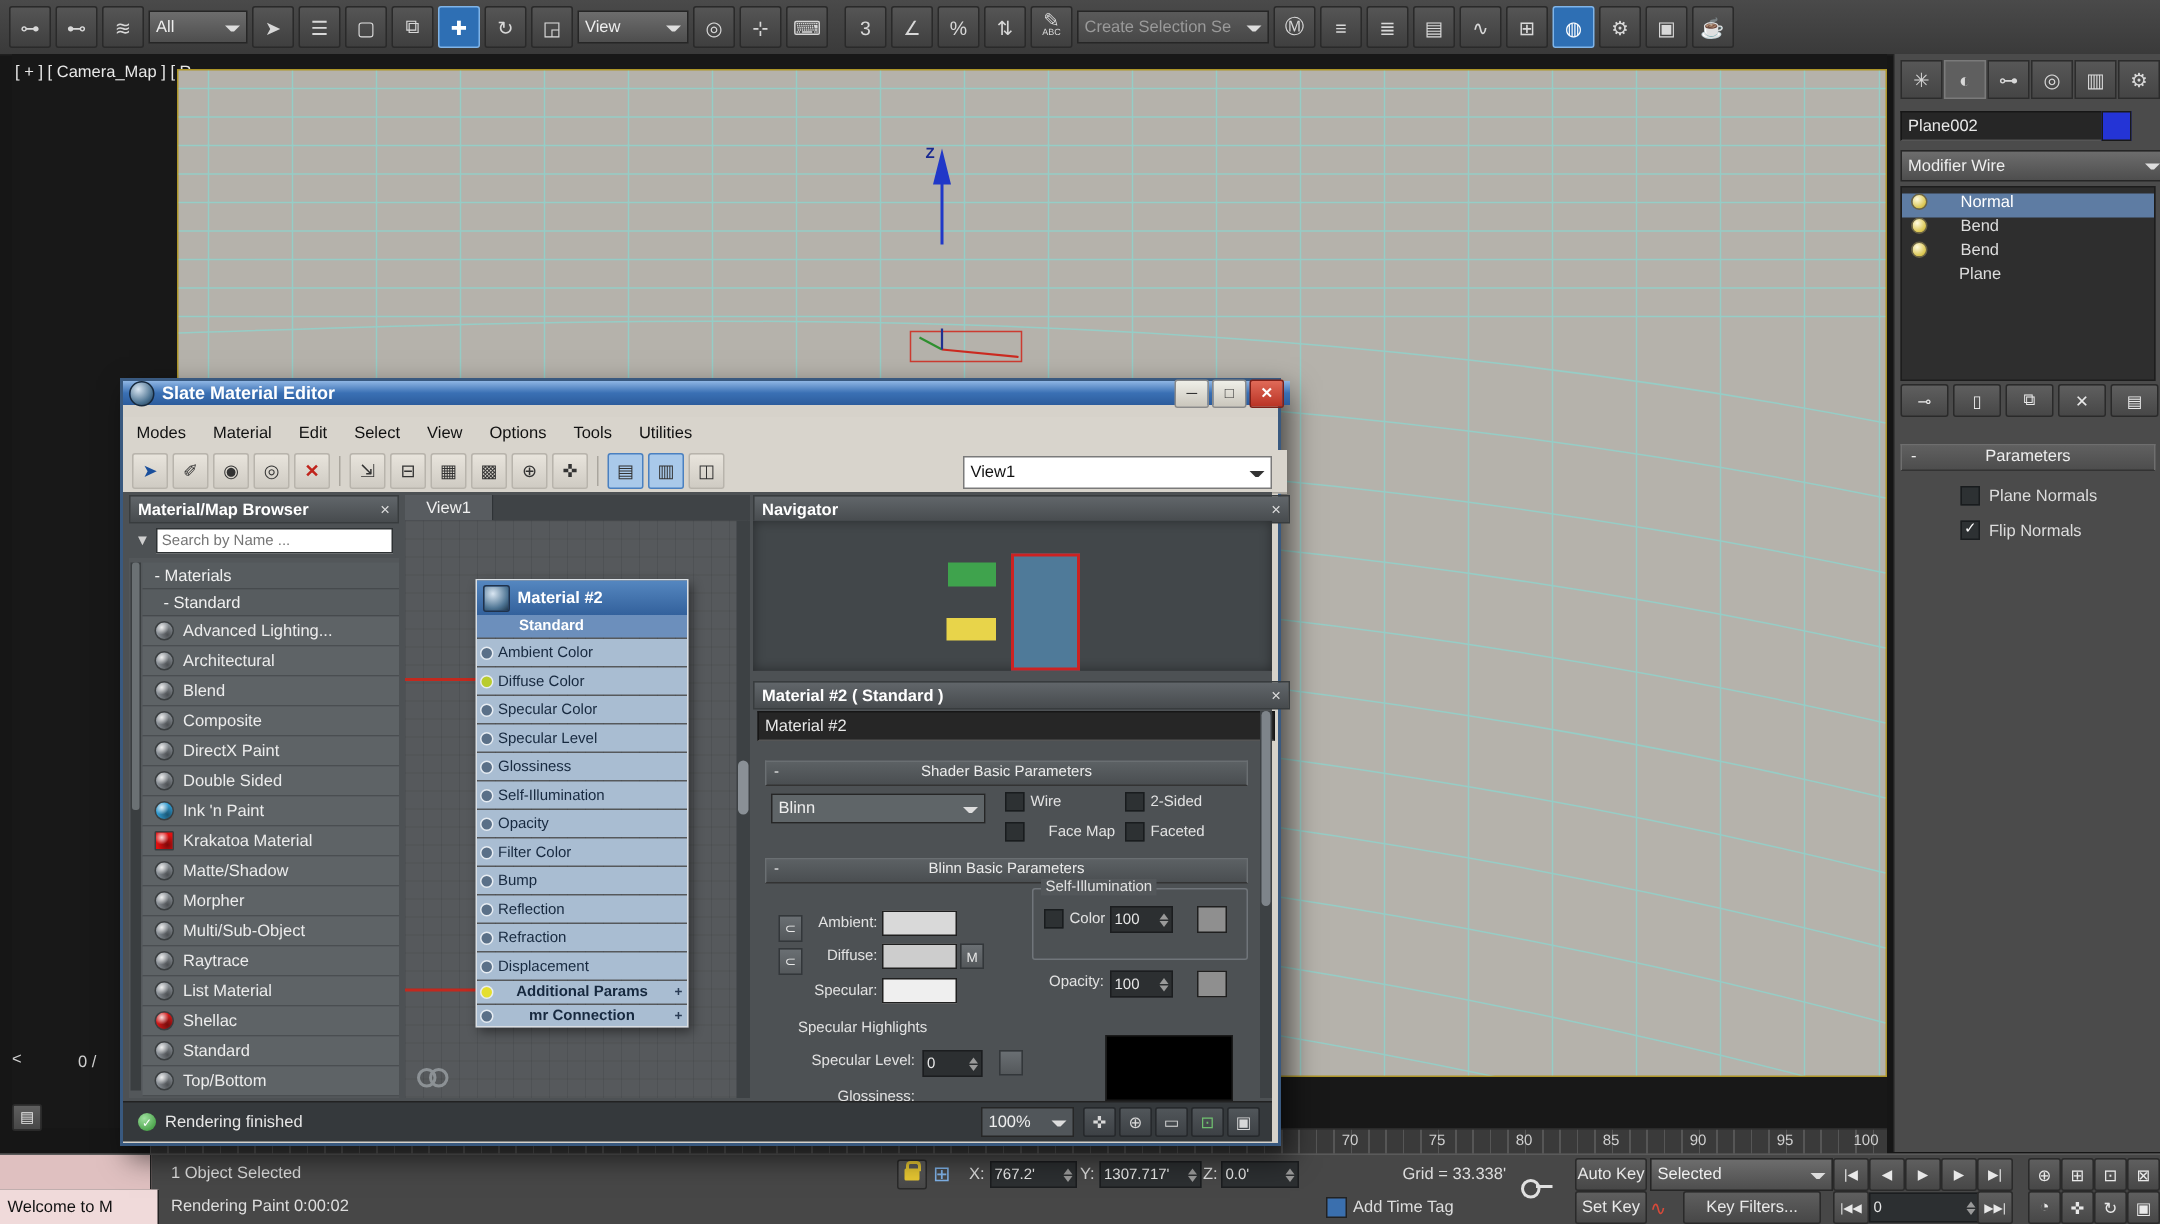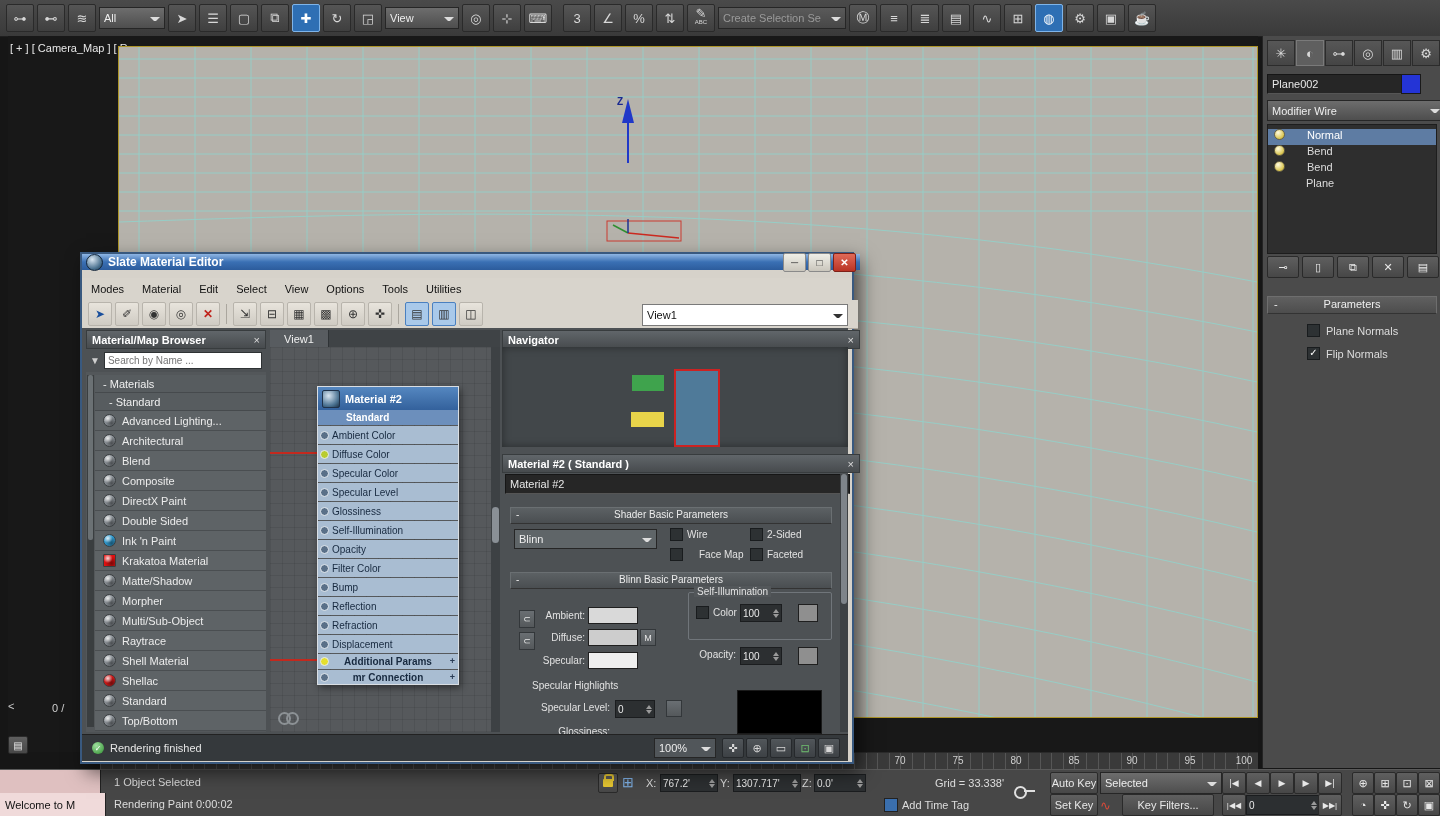--- a/index.html
+++ b/index.html
@@ -478,21 +478,21 @@
             <div class="bitem">
                 <span class="micon" style="background-color: rgb(138, 144, 150);"></span>
                 <span>Multi/Sub-Object</span>
               </div>
             <div class="bitem">
                 <span class="micon" style="background-color: rgb(138, 144, 150);"></span>
                 <span>Raytrace</span>
               </div>
             <div class="bitem">
                 <span class="micon" style="background-color: rgb(138, 144, 150);"></span>
-                <span>Shell Material</span>
+                <span>List Material</span>
               </div>
             <div class="bitem">
                 <span class="micon" style="background-color: rgb(208, 24, 24);"></span>
                 <span>Shellac</span>
               </div>
             <div class="bitem">
                 <span class="micon" style="background-color: rgb(138, 144, 150);"></span>
                 <span>Standard</span>
               </div>
             <div class="bitem">

